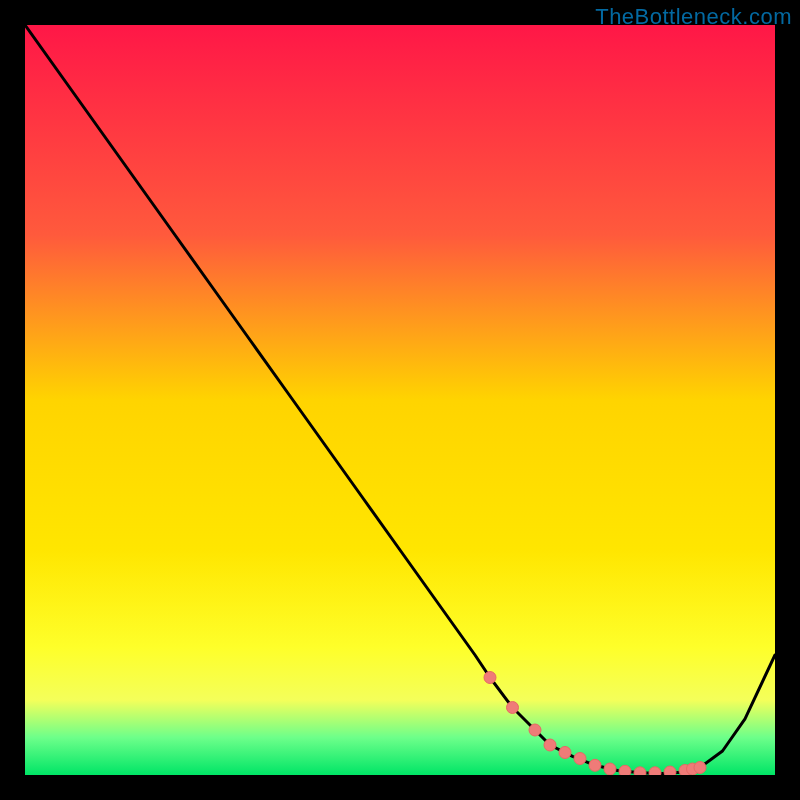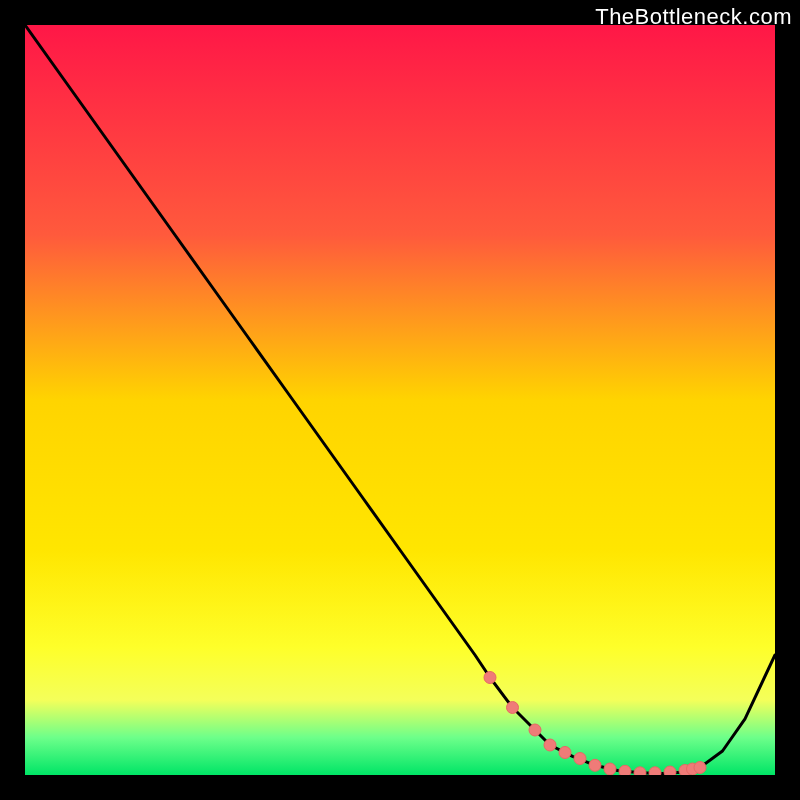--- a/index.html
+++ b/index.html
@@ -14,21 +14,21 @@
   .frame {
     position: relative;
     width: 800px;
     height: 800px;
     background: #000;
   }
   .watermark {
     position: absolute;
     top: 4px;
     right: 8px;
-    color: #ffffff;
+    color: #0369a1;
     font-size: 22px;
     font-weight: 500;
     letter-spacing: 0.5px;
     z-index: 10;
   }
   .plot {
     position: absolute;
     left: 25px;
     top: 25px;
     width: 750px;

